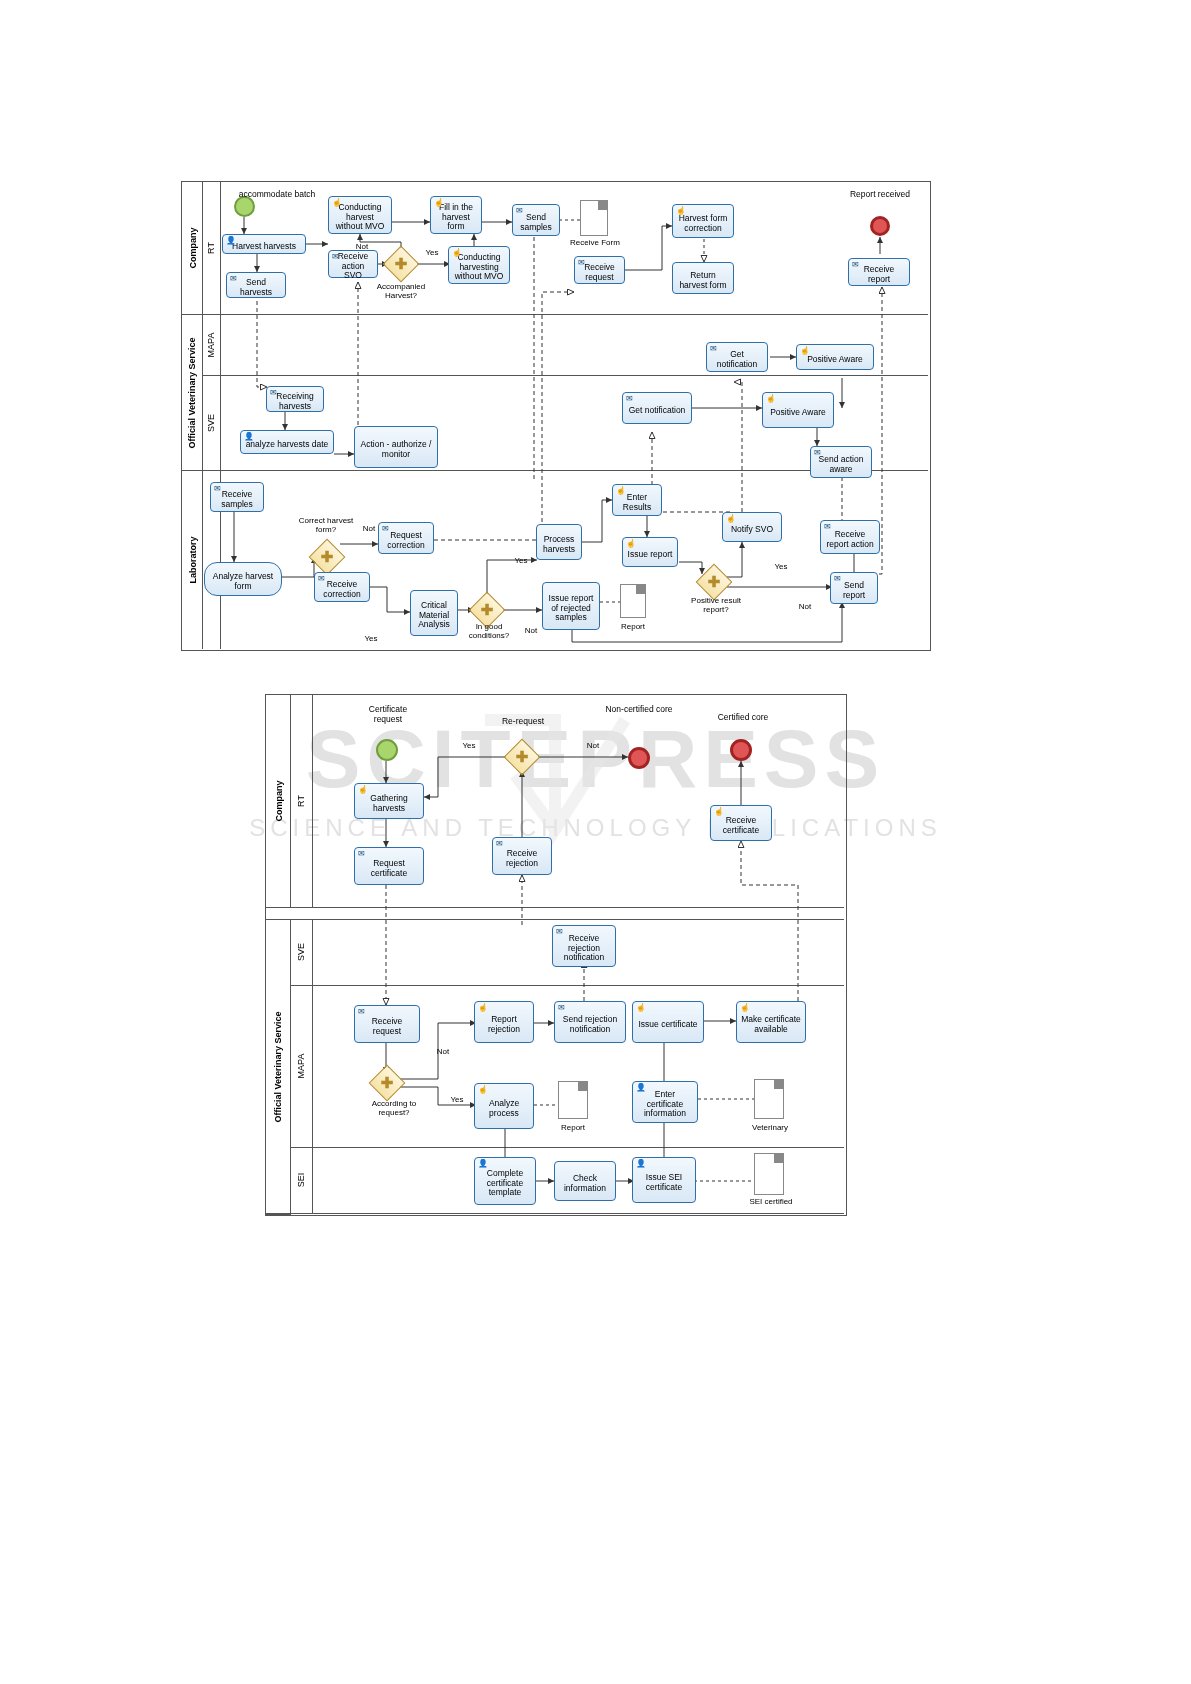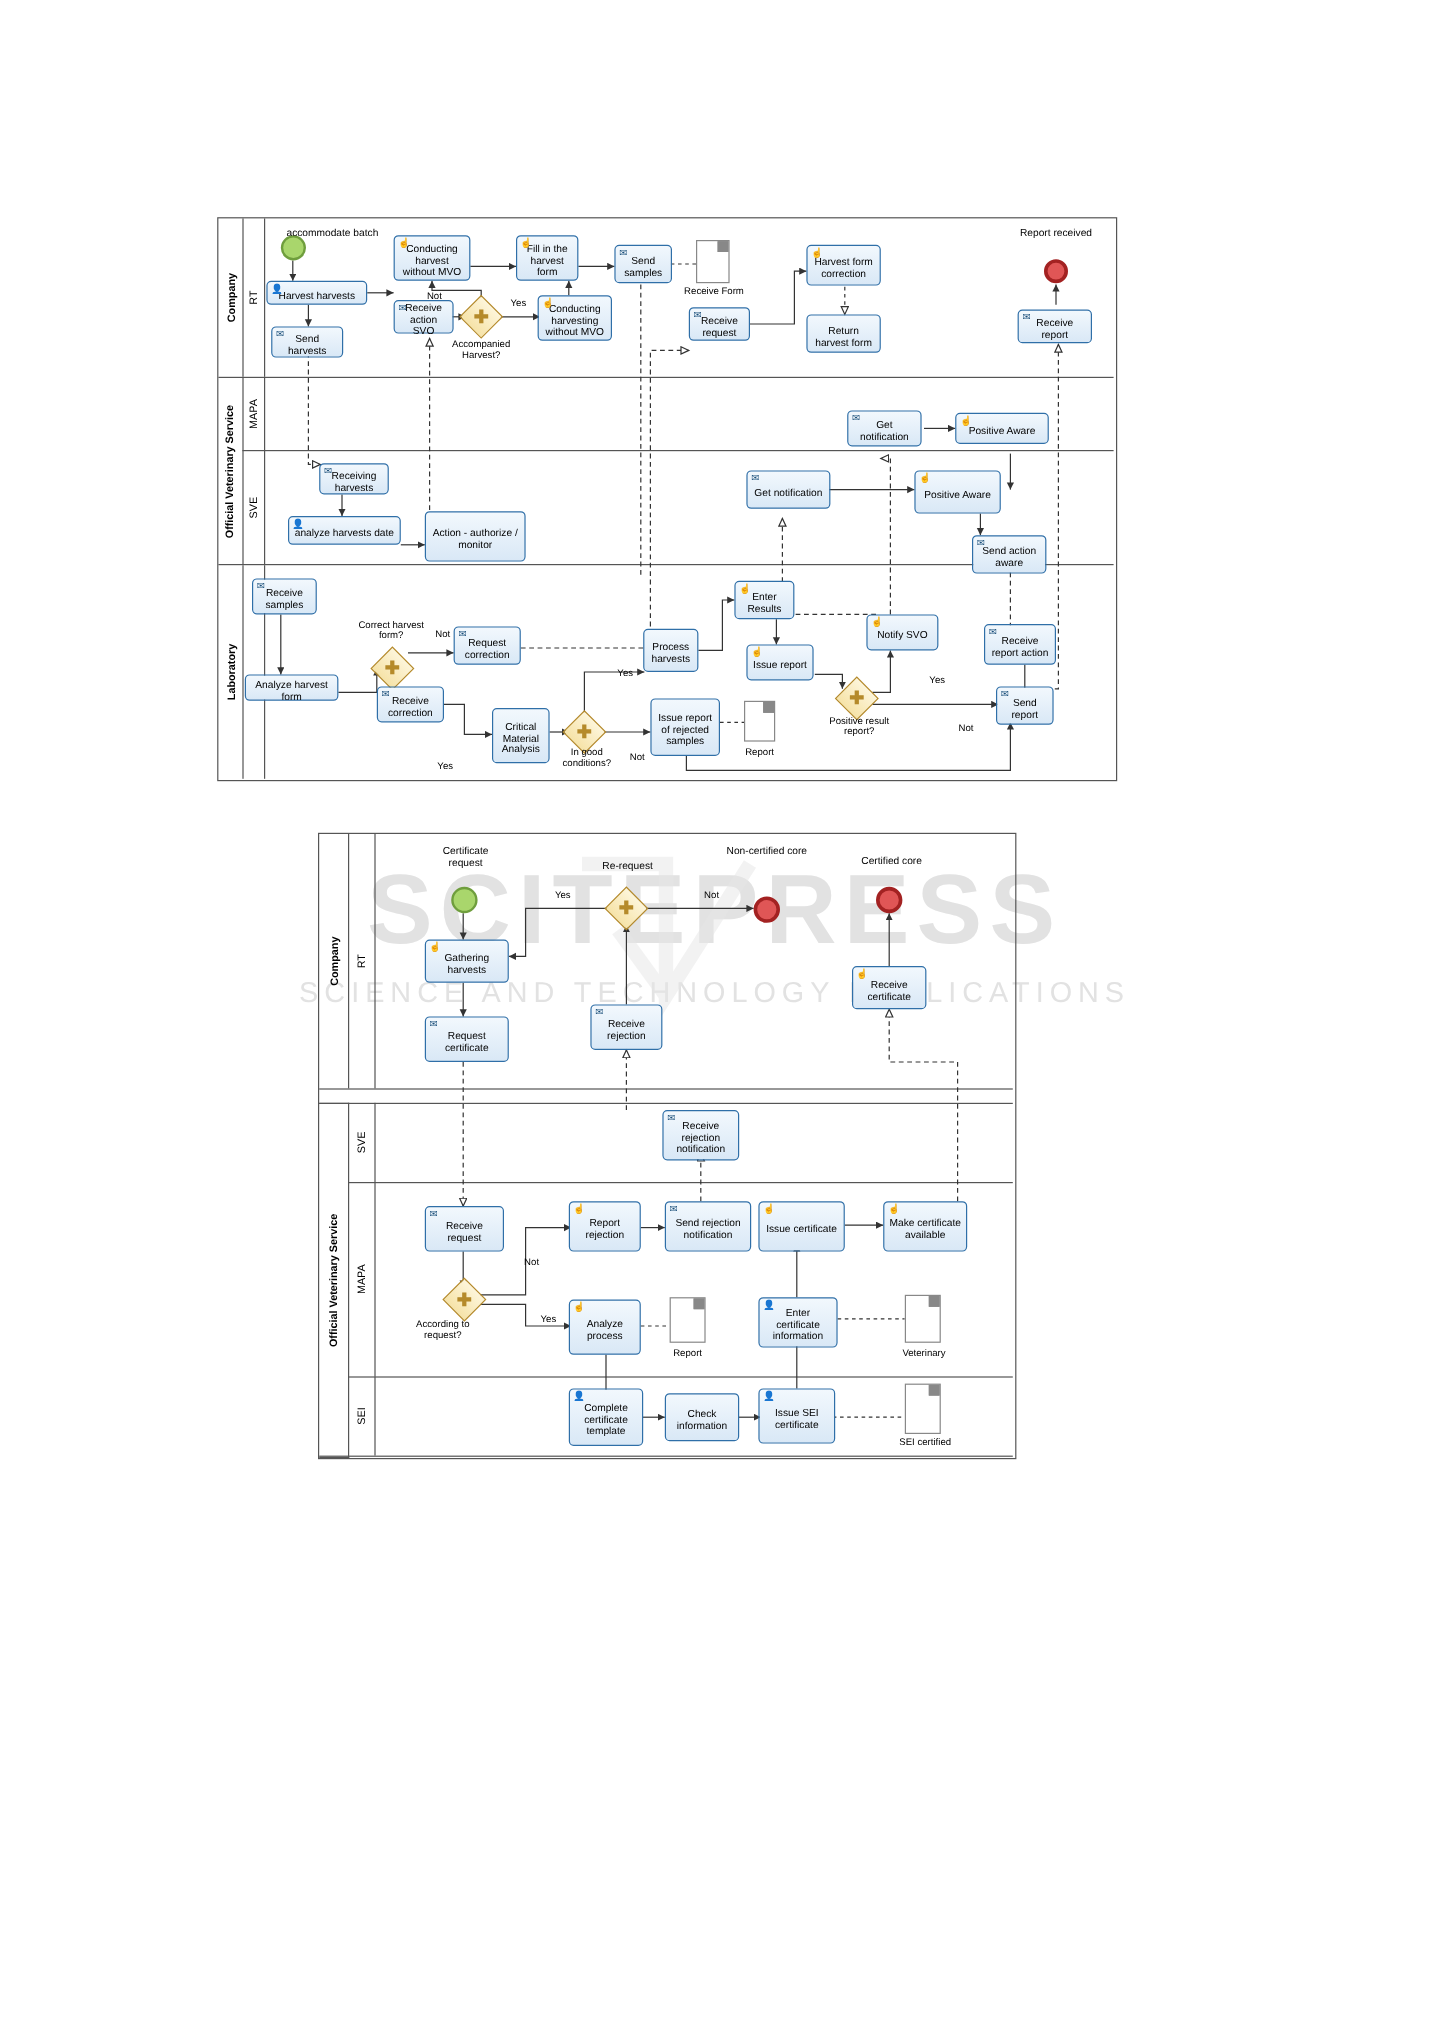--- a/index.html
+++ b/index.html
@@ -293,21 +293,21 @@
     </div>
     <div class="task" style="left:628px;top:264px;width:62px;height:32px;">
       <span class="ic">✉</span>
       <span>Send action aware</span>
     </div>
 
     <div class="task" style="left:28px;top:300px;width:54px;height:30px;">
       <span class="ic">✉</span>
       <span>Receive samples</span>
     </div>
-    <div class="task" style="left:22px;top:380px;width:78px;height:22px;">
+    <div class="task" style="left:22px;top:380px;width:78px;height:34px;border-radius:13px;">
       <span>Analyze harvest form</span>
     </div>
 
     <div class="gw" style="left:132px;top:362px;">
       <span class="x">✚</span>
     </div>
     <div class="lbl sm" style="left:106px;top:334px;width:76px;">Correct harvest form?</div>
     <div class="lbl sm" style="left:176px;top:342px;width:22px;">Not</div>
     <div class="lbl sm" style="left:178px;top:452px;width:22px;">Yes</div>
 
@@ -498,21 +498,21 @@
     </div>
 
     <div class="task" style="left:88px;top:310px;width:66px;height:38px;">
       <span class="ic">✉</span>
       <span>Receive request</span>
     </div>
 
     <div class="gw" style="left:108px;top:375px;">
       <span class="x">✚</span>
     </div>
-    <div class="lbl sm" style="left:66px;top:404px;width:74px;">According to request?</div>
+    <div class="lbl sm" style="left:91px;top:404px;width:74px;">According to request?</div>
     <div class="lbl sm" style="left:166px;top:352px;width:22px;">Not</div>
     <div class="lbl sm" style="left:180px;top:400px;width:22px;">Yes</div>
 
     <div class="task" style="left:208px;top:306px;width:60px;height:42px;">
       <span class="ic">☝</span>
       <span>Report rejection</span>
     </div>
     <div class="task" style="left:288px;top:306px;width:72px;height:42px;">
       <span class="ic">✉</span>
       <span>Send rejection notification</span>

